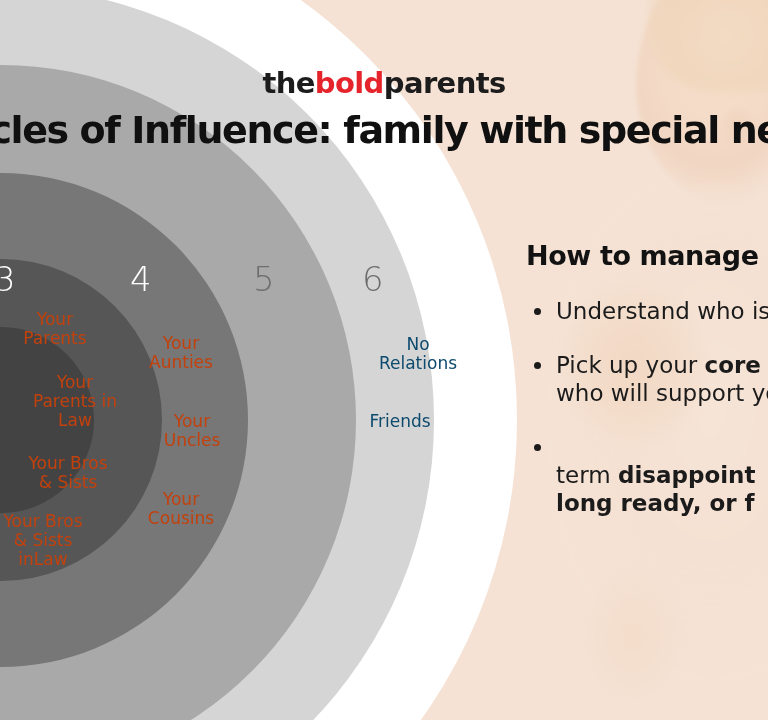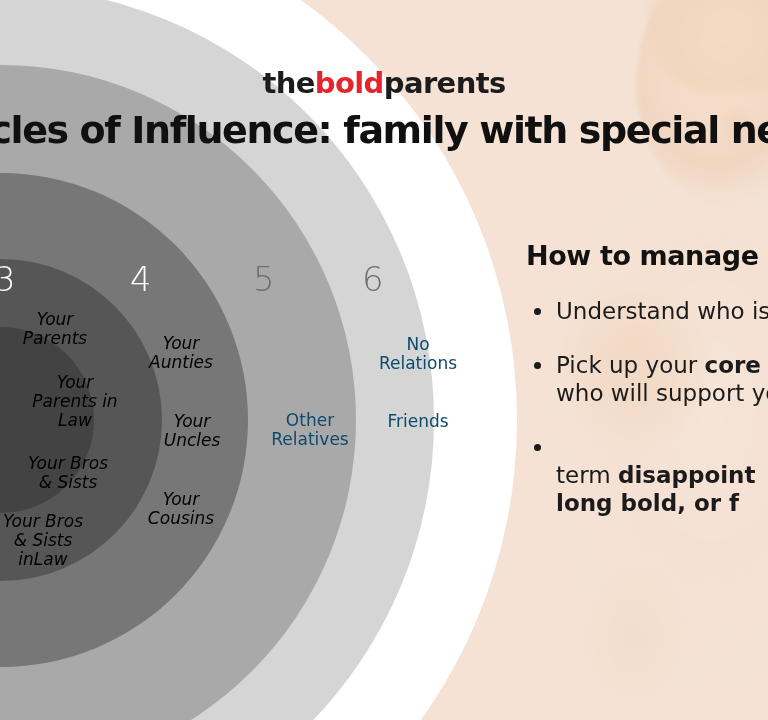--- a/index.html
+++ b/index.html
@@ -68,33 +68,33 @@
   #num4{left:130px;top:262px;color:#ffffff;}
   #num5{left:253px;top:262px;color:#6e6e6e;}
   #num6{left:362px;top:262px;color:#6e6e6e;}
 
   
   .lbl{
     position:absolute;text-align:center;line-height:1.13;
     font-family:"DejaVu Sans", sans-serif;font-weight:400;font-size:17px;
     white-space:pre-line;
   }
-  .lbl.lite{color:#000000;font-style:italic;}
+  .lbl.lite{color:#c2410c;}
   .lbl.dark{color:#0c4a6e;}
 
   #lbl-parents      {left:8px;  top:310px; width:94px;}
   #lbl-parents-law  {left:18px; top:373px; width:114px;}
   #lbl-bros         {left:6px;  top:454px; width:124px;}
   #lbl-bros-law     {left:-18px;top:512px; width:122px;}
   #lbl-aunties      {left:134px;top:334px; width:94px;}
   #lbl-uncles       {left:142px;top:412px; width:100px;}
   #lbl-cousins      {left:128px;top:490px; width:106px;}
   #lbl-other-rel    {left:256px;top:411px; width:108px;}
   #lbl-no-relations {left:368px;top:335px; width:100px;}
-  #lbl-friends      {left:370px;top:412px; width:96px;}
+  #lbl-friends      {left:352px;top:412px; width:96px;}
   #lbl-neighbours   {left:356px;top:482px; width:126px;}
 
   
   #logo{
     position:absolute;left:0;top:66px;width:768px;text-align:center;
     font-family:"DejaVu Sans", sans-serif;font-size:29px;font-weight:700;
     letter-spacing:-.6px;white-space:nowrap;
   }
   #logo .the,#logo .parents{color:#1c1c1c;}
   #logo .bold{color:#e5252b;}
@@ -161,32 +161,30 @@
 &amp; Sists</div>
   <div class="lbl lite" id="lbl-bros-law">Your Bros
 &amp; Sists
 inLaw</div>
   <div class="lbl lite" id="lbl-aunties">Your
 Aunties</div>
   <div class="lbl lite" id="lbl-uncles">Your
 Uncles</div>
   <div class="lbl lite" id="lbl-cousins">Your
 Cousins</div>
-  <div class="lbl dark" id="lbl-other-rel">Other
-Relatives</div>
   <div class="lbl dark" id="lbl-no-relations">No
 Relations</div>
   <div class="lbl dark" id="lbl-friends">Friends</div>
 
   <div id="logo"><span class="the">the</span><span class="bold">bold</span><span class="parents">parents</span></div>
 
   <div id="title">Circles of Influence: family with special needs</div>
 
   <div id="panel">
     <div id="panel-heading">How to manage</div>
     <ul class="tips">
       <li><span>Understand who is in</span><br></li>
       <li><span>Pick up your </span><b>core team</b><br><span>who will support you</span></li>
-      <li><br><span>term </span><b>disappoint</b><br><b>long bold, or f</b></li>
+      <li><br><span>term </span><b>disappoint</b><br><b>long ready, or f</b></li>
     </ul>
   </div>
 
 </div>
 
 </body></html>

